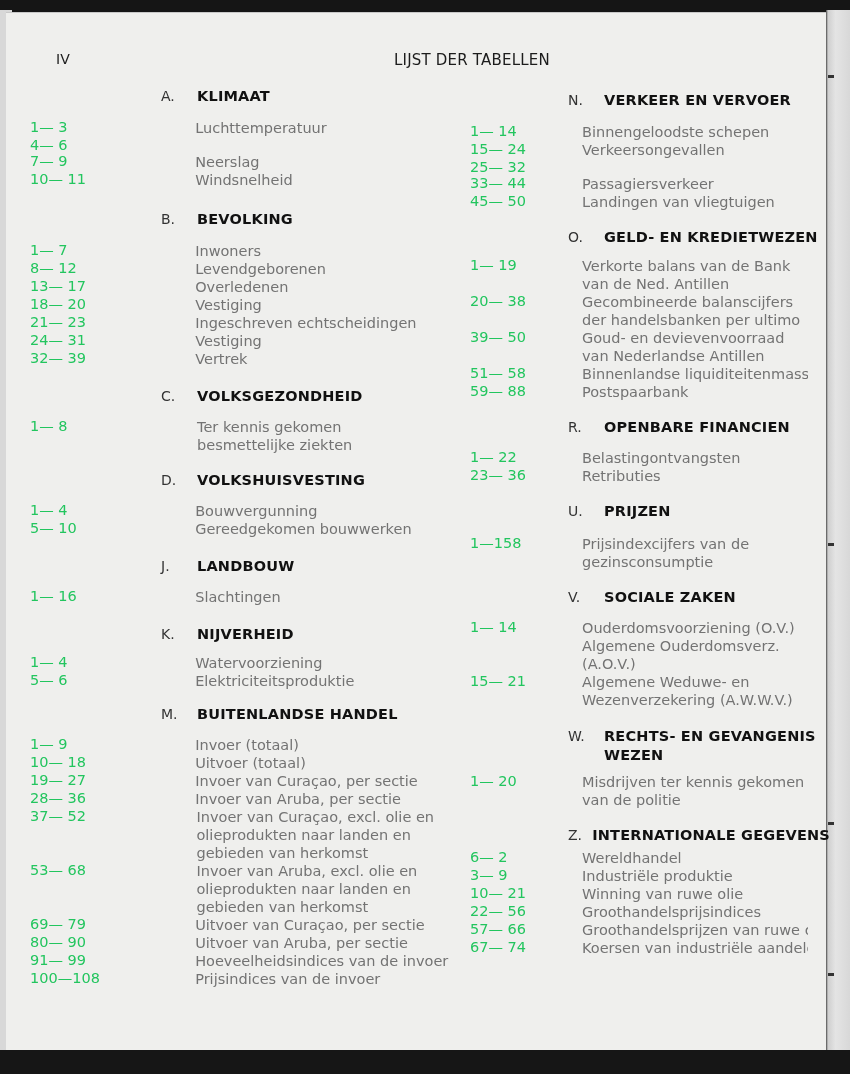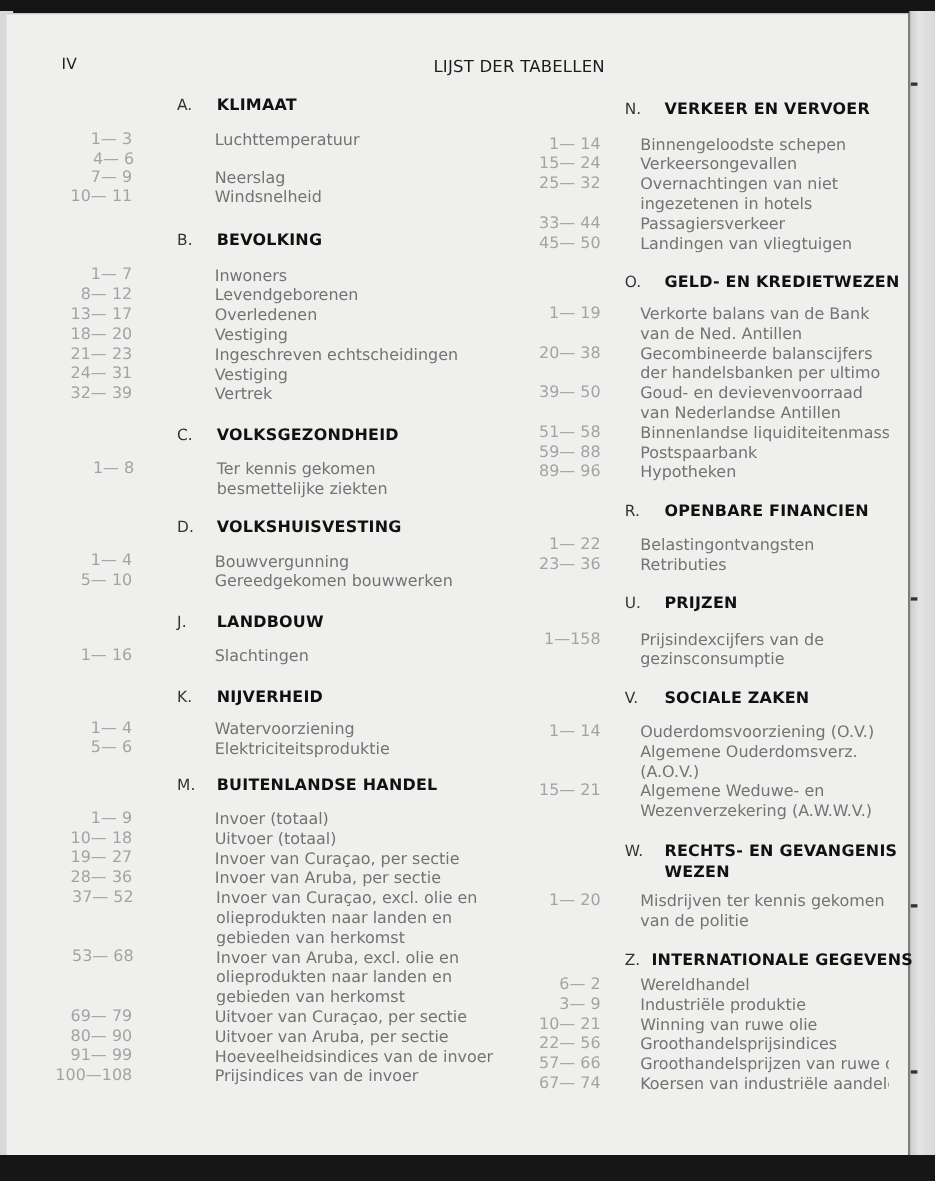--- a/index.html
+++ b/index.html
@@ -28,21 +28,21 @@
 
   .col { position: absolute; }
   .col-left { left: 30px; top: 88px; width: 420px; }
   .col-right { left: 470px; top: 92px; width: 360px; }
 
   .section { position: relative; }
   .sec-head { display: flex; align-items: baseline; height: 22px; }
   .sec-letter { width: 36px; text-align: left; font-size: 14px; color: #333; }
   .sec-title { font-weight: bold; font-size: 14.5px; letter-spacing: 0.2px; color: #111; white-space: nowrap; }
   .entry { display: flex; align-items: flex-start; }
-  .range { text-align: right; font-size: 14.5px; white-space: pre; color: #a3a3a3; }
+  .range { font-size: 14.5px; white-space: pre; color: #22c55e; }
   .desc { font-size: 14.5px; line-height: 18px; white-space: nowrap; color: #737373; }
 
   .col-left .sec-head { margin-left: 131px; }
   .col-left .range { width: 92px; }
   .col-left .desc { margin-left: 75px; width: 260px; white-space: normal; }
 
   .col-right .sec-head { margin-left: 98px; }
   .col-right .range { width: 76px; }
   .col-right .desc { margin-left: 36px; width: 230px; white-space: normal; overflow: hidden; }
   .col-right .desc.clip { white-space: nowrap; width: 226px; }
@@ -243,21 +243,20 @@
     <div class="entry">
         <span class="range">1— 14</span>
         <span class="desc">Binnengeloodste schepen</span>
       </div>
     <div class="entry">
         <span class="range">15— 24</span>
         <span class="desc">Verkeersongevallen</span>
       </div>
     <div class="entry">
         <span class="range">25— 32</span>
-        <span class="desc">Overnachtingen van niet ingezetenen in hotels</span>
       </div>
     <div class="entry">
         <span class="range">33— 44</span>
         <span class="desc">Passagiersverkeer</span>
       </div>
     <div class="entry">
         <span class="range">45— 50</span>
         <span class="desc">Landingen van vliegtuigen</span>
       </div>
   </div>
@@ -280,24 +279,20 @@
         <span class="range">39— 50</span>
         <span class="desc">Goud- en devievenvoorraad van Nederlandse Antillen</span>
       </div>
     <div class="entry">
         <span class="range">51— 58</span>
         <span class="desc clip">Binnenlandse liquiditeitenmassa</span>
       </div>
     <div class="entry">
         <span class="range">59— 88</span>
         <span class="desc">Postspaarbank</span>
-      </div>
-    <div class="entry">
-        <span class="range">89— 96</span>
-        <span class="desc">Hypotheken</span>
       </div>
   </div>
 
   <div class="section" style="margin-top:18px">
     <div class="sec-head">
       <span class="sec-letter">R.</span>
       <span class="sec-title">OPENBARE FINANCIEN</span>
     </div>
     <div style="height:8px"></div>
     <div class="entry">

